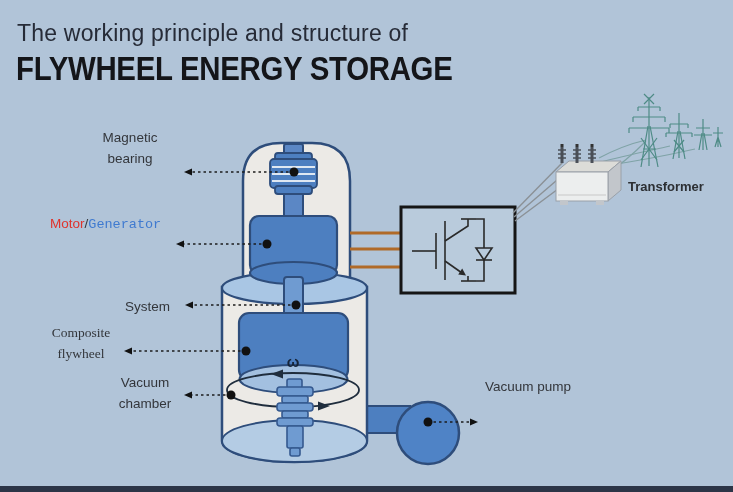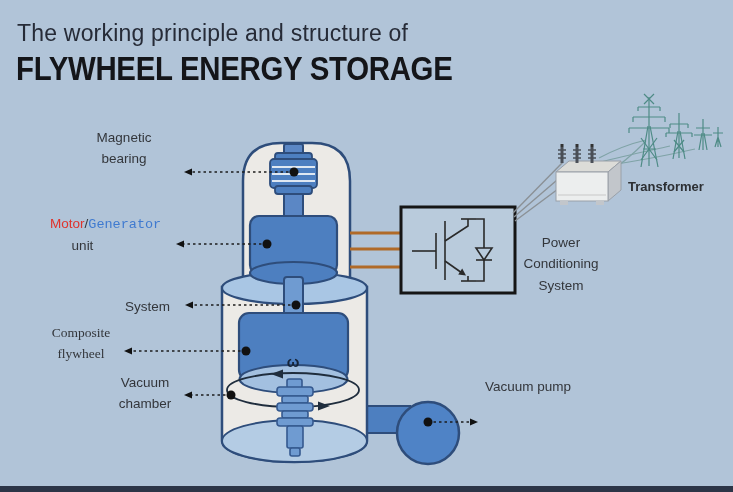--- a/index.html
+++ b/index.html
@@ -186,36 +186,34 @@
           <polygon points="184,395 192,391.5 192,398.5"></polygon>
         <circle cx="428" cy="422" r="4.5"></circle>
           <polygon points="478,422 470,418.5 470,425.5"></polygon>
       </g>
     </g>
   </svg>
 
   <div class="title1">The working principle and structure of</div>
   <div class="title2">FLYWHEEL ENERGY STORAGE</div>
 
-  <div class="lbl" style="left:74px; top:127px; width:100px;">Magnetic bearing</div>
+  <div class="lbl" style="left:80px; top:127px; width:100px;">Magnetic bearing</div>
 
   <div class="lbl" style="left:10px; top:213px; width:145px;">
     <div><span class="motor-word">Motor</span><span>/</span><span class="generator-word">Generator</span></div>
-    <div>unit</div>
   </div>
 
   <div class="lbl right" style="left:100px; top:296px; width:70px;">System</div>
 
   <div class="lbl" style="left:31px; top:322px; width:100px;font-family:Liberation Serif, serif;">Composite flywheel</div>
 
   <div class="lbl" style="left:95px; top:372px; width:100px;">Vacuum chamber</div>
 
   <div class="lbl" style="left:468px; top:376px; width:96px;margin-left:12px;">Vacuum pump</div>
 
-  <div class="lbl" style="left:513px; top:232px; width:96px;">Power Conditioning System</div>
 
 
   <div class="lbl bold" style="left:628px; top:177px;">Transformer</div>
 
   <div class="omega-lbl">ω</div>
 
   <div class="footer-bar"></div>
 </div>
 
 </body></html>

